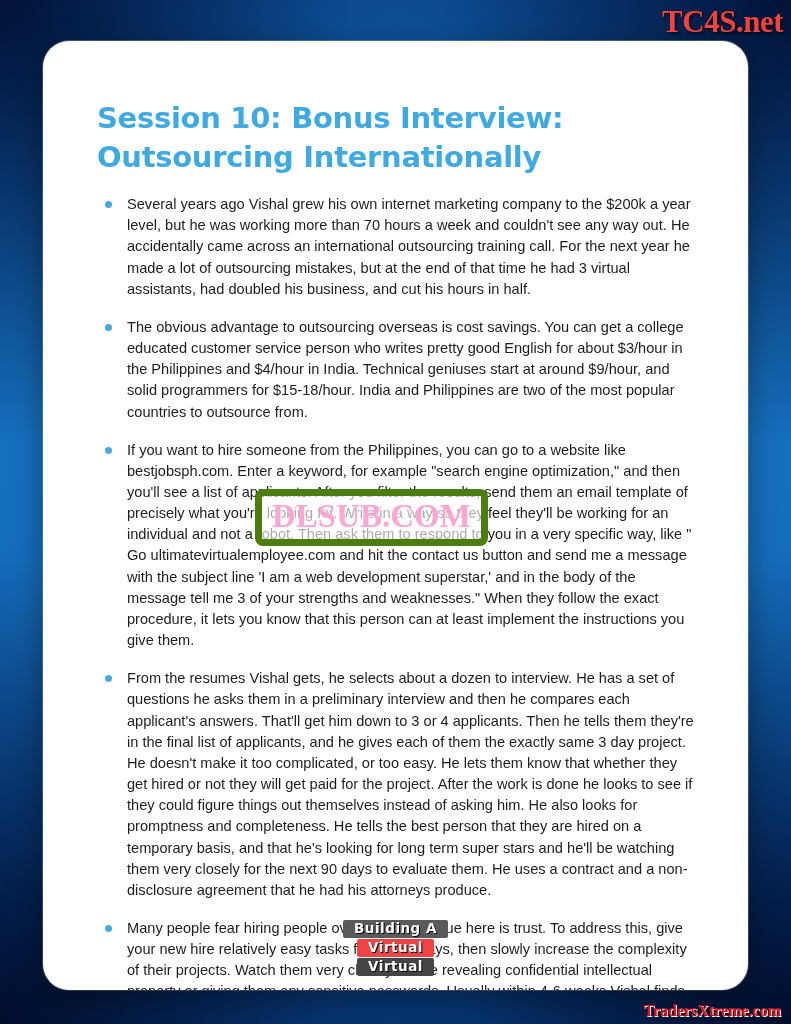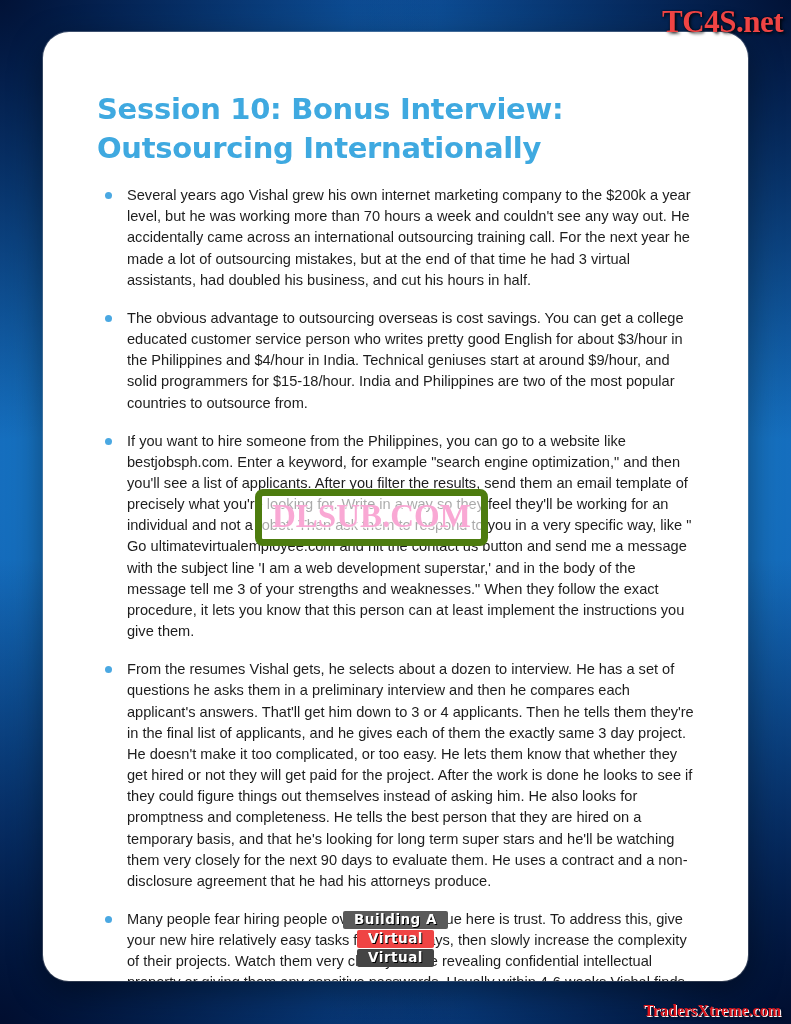--- a/index.html
+++ b/index.html
@@ -34,21 +34,21 @@
     font-size: 31px;
     color: #ef4444;
     letter-spacing: -0.5px;
     text-shadow: 2px 2px 3px rgba(0,0,0,0.65), 0 0 2px rgba(0,0,0,0.8);
     z-index: 40;
   }
 
   
   .page {
     position: absolute;
-    left: 43px; top: 32px;
+    left: 43px; top: 41px;
     width: 705px; height: 949px;
     background: #ffffff;
     border-radius: 26px;
     box-shadow: 0 10px 34px rgba(0,0,0,0.45), 0 0 0 1px rgba(255,255,255,0.25);
     padding: 44px 34px 0 34px;
     overflow: hidden;
   }
 
   h1.title {
     font-family: "DejaVu Sans", sans-serif;

